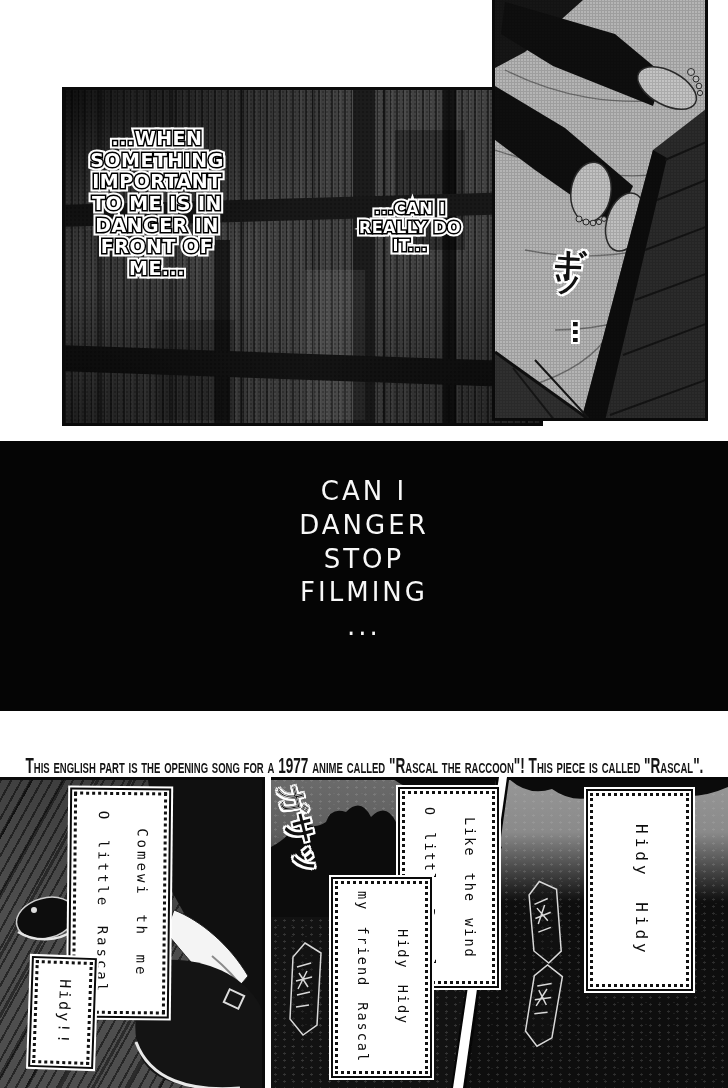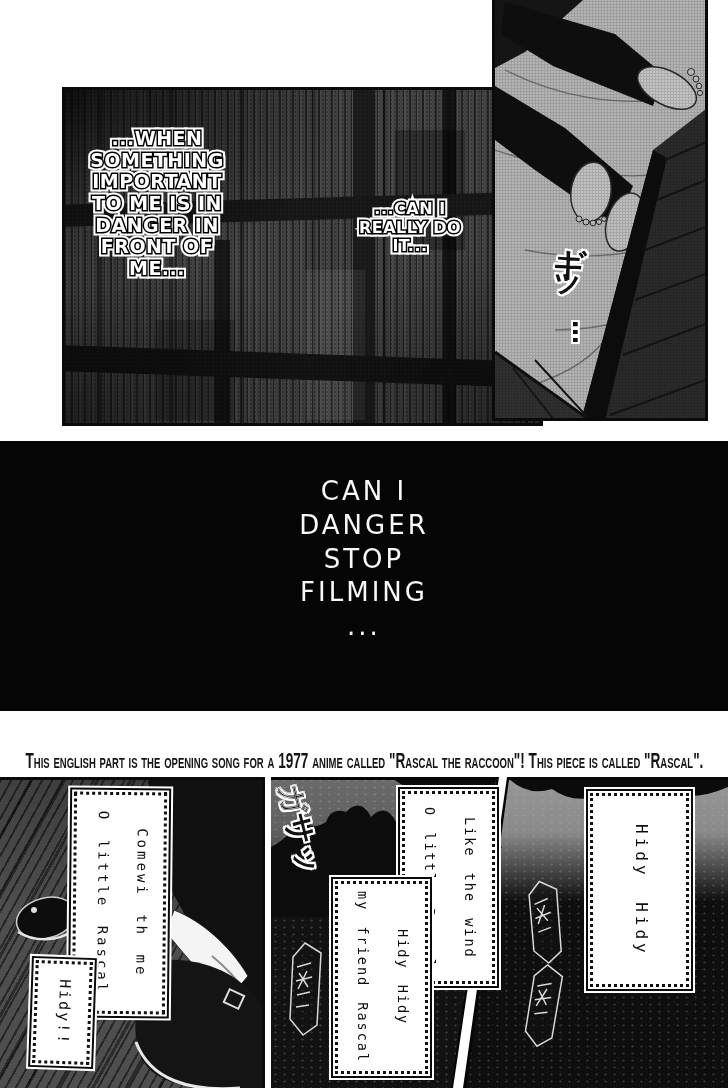--- a/index.html
+++ b/index.html
@@ -55,21 +55,21 @@
   #sfx-creak{left:54px;top:222px;font-size:32px;transform:rotate(10deg);}
   #sfx-creak-dots{left:72px;top:320px;font-size:24px;letter-spacing:4px;}
 
   
   #black-strip{left:0;top:441px;width:728px;height:270px;background:#050505;}
   #monologue{position:absolute;top:34px;width:100%;text-align:center;white-space:pre-line;
      color:#f8f8f8;font-size:26px;line-height:1.3;letter-spacing:3px;font-family:"DejaVu Sans",sans-serif;}
 
   
   #note-row{position:absolute;left:0;top:743px;width:728px;height:34px;display:flex;
-     align-items:center;justify-content:center;overflow:hidden;}
+     align-items:flex-end;justify-content:center;overflow:hidden;}
   #note-text{white-space:nowrap;font-family:"Liberation Sans",sans-serif;font-weight:700;
      font-variant:small-caps;font-size:20px;color:#141414;transform:scaleX(.68) scaleY(1.08);}
 
   
   #panel-bottom-left{left:0;top:777px;width:265px;height:311px;
      border-top:3px solid #0a0a0a;border-right:3px solid #0a0a0a;
      background-color:#4e4e4e;
      background-image:
        repeating-linear-gradient(119deg, rgba(0,0,0,.5) 0 2px, transparent 2px 9px),
        repeating-linear-gradient(119deg, transparent 0 26px, rgba(0,0,0,.45) 26px 29px),

